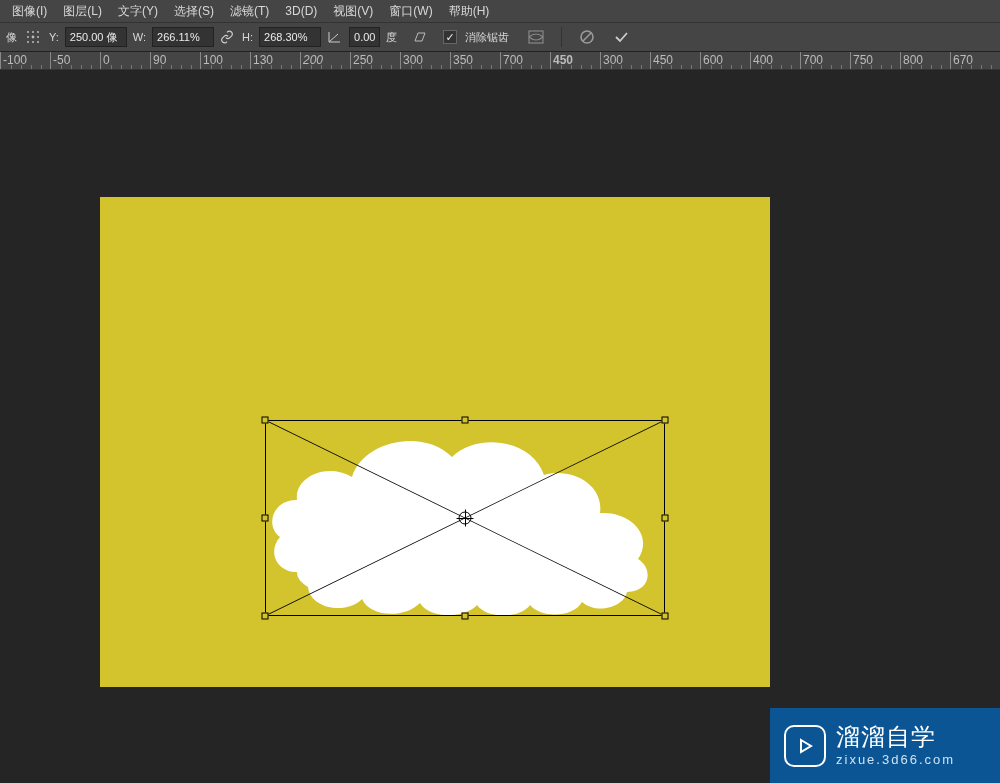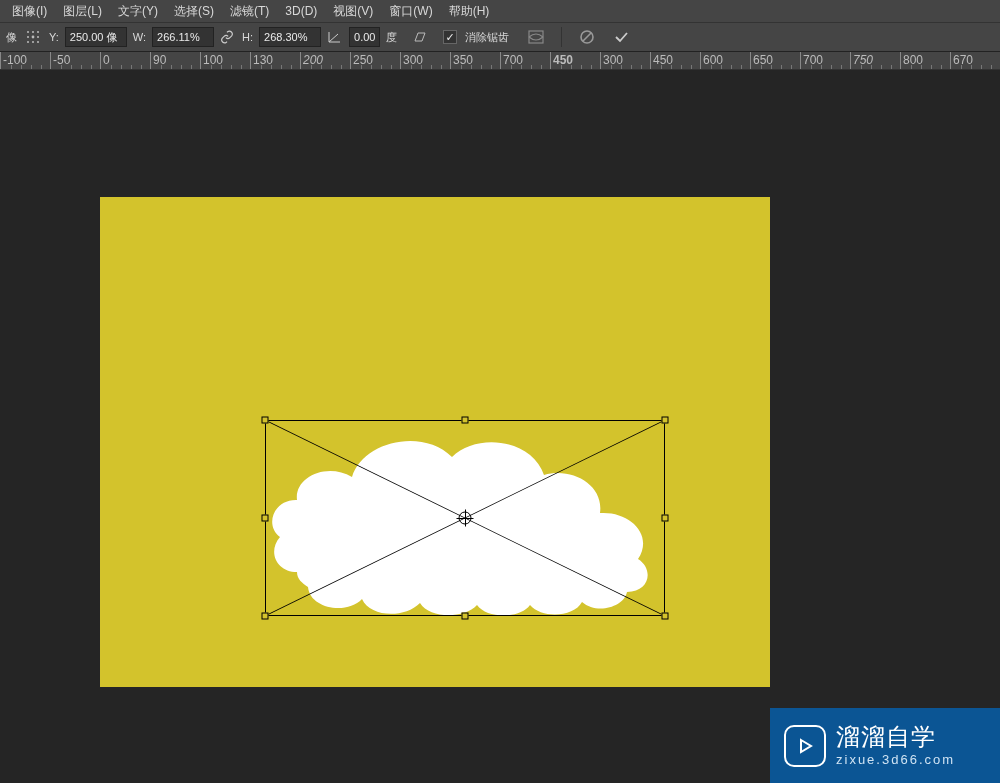--- a/index.html
+++ b/index.html
@@ -372,34 +372,34 @@
         <div class="minor" style="left: 40px;"></div>
       </div>
       <div class="ruler-seg" style="position: absolute; left: 700px; width: 50px; height: 100%;">
         <span>600</span>
         <div class="minor" style="left: 10px;"></div>
         <div class="minor" style="left: 20px;"></div>
         <div class="minor" style="left: 30px;"></div>
         <div class="minor" style="left: 40px;"></div>
       </div>
       <div class="ruler-seg" style="position: absolute; left: 750px; width: 50px; height: 100%;">
-        <span>650</span>
+        <span>400</span>
         <div class="minor" style="left: 10px;"></div>
         <div class="minor" style="left: 20px;"></div>
         <div class="minor" style="left: 30px;"></div>
         <div class="minor" style="left: 40px;"></div>
       </div>
       <div class="ruler-seg" style="position: absolute; left: 800px; width: 50px; height: 100%;">
         <span>700</span>
         <div class="minor" style="left: 10px;"></div>
         <div class="minor" style="left: 20px;"></div>
         <div class="minor" style="left: 30px;"></div>
         <div class="minor" style="left: 40px;"></div>
       </div>
-      <div class="ruler-seg" style="position: absolute; left: 850px; width: 50px; height: 100%; font-style: italic;">
+      <div class="ruler-seg" style="position: absolute; left: 850px; width: 50px; height: 100%;">
         <span>750</span>
         <div class="minor" style="left: 10px;"></div>
         <div class="minor" style="left: 20px;"></div>
         <div class="minor" style="left: 30px;"></div>
         <div class="minor" style="left: 40px;"></div>
       </div>
       <div class="ruler-seg" style="position: absolute; left: 900px; width: 50px; height: 100%;">
         <span>800</span>
         <div class="minor" style="left: 10px;"></div>
         <div class="minor" style="left: 20px;"></div>

